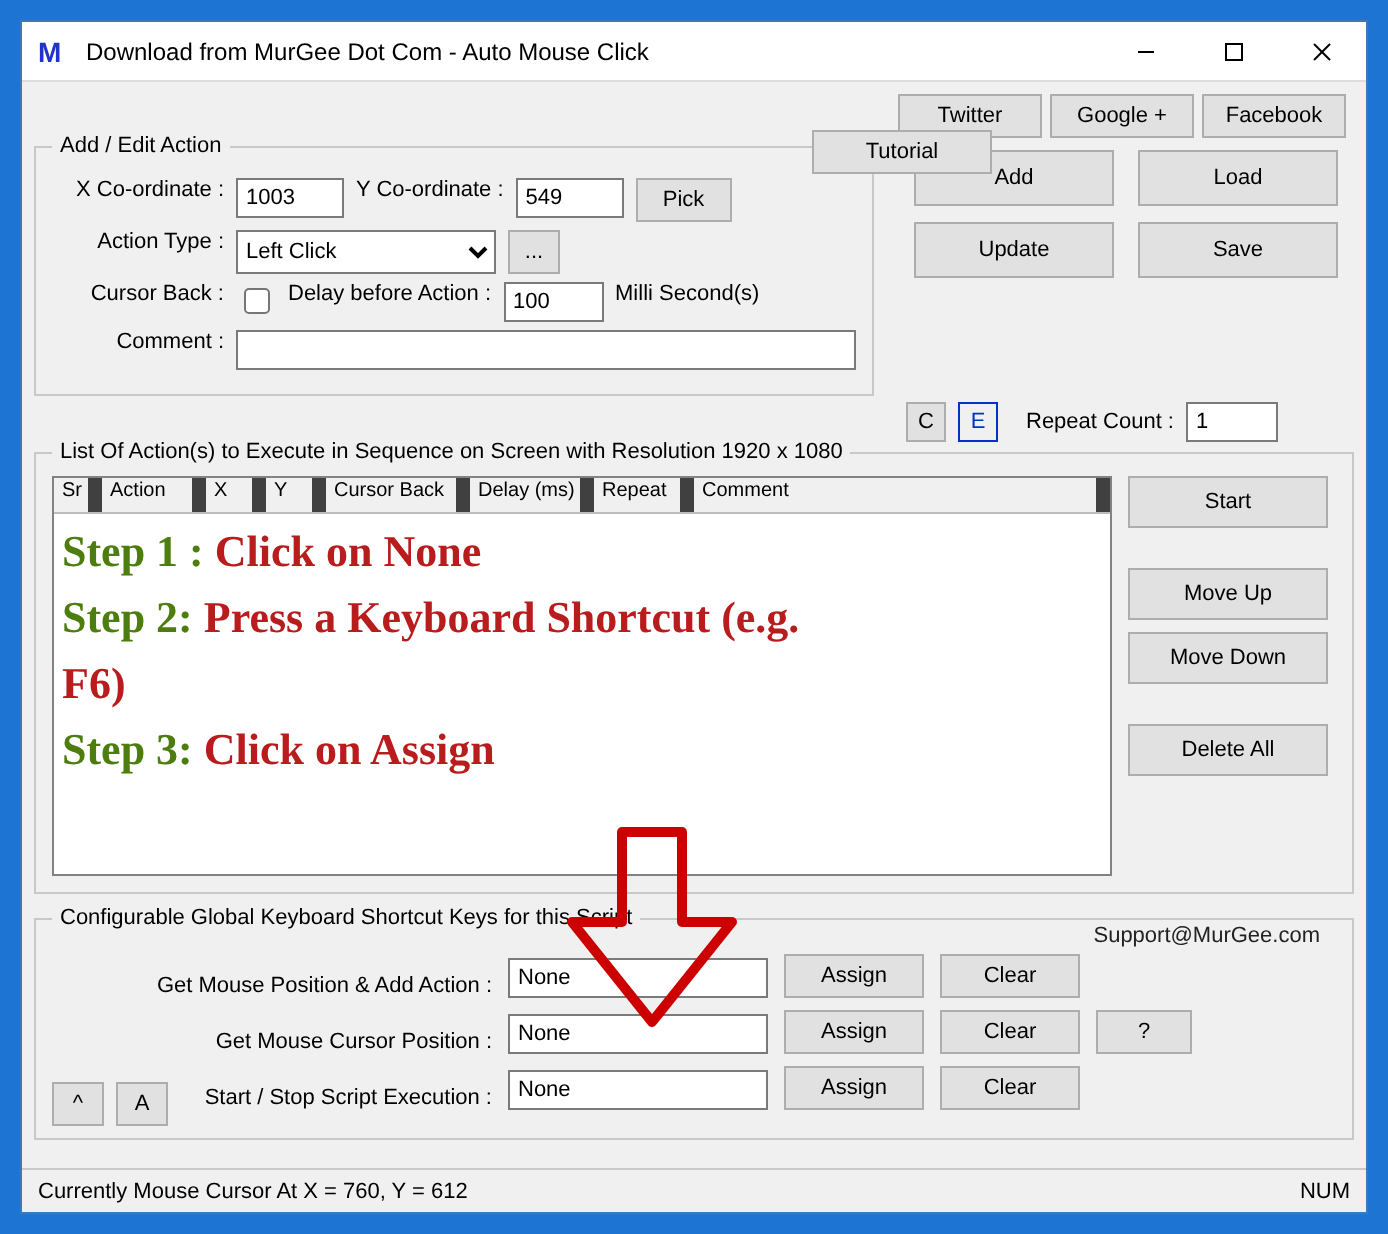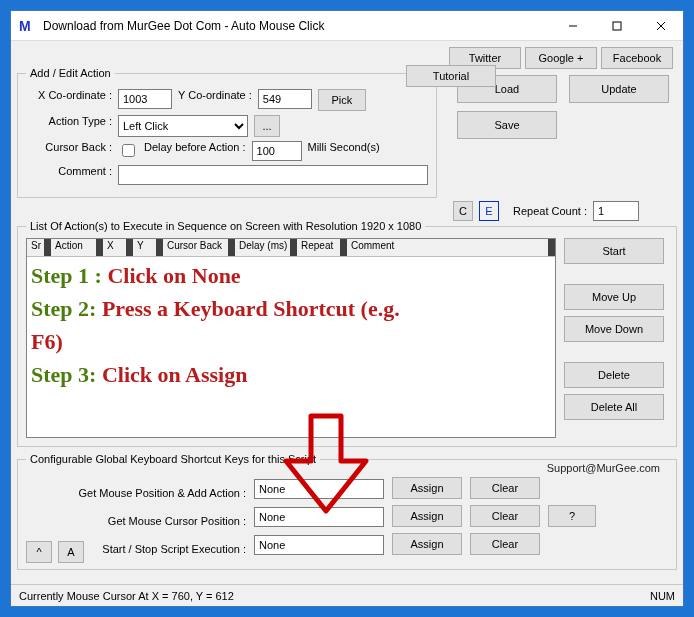--- a/index.html
+++ b/index.html
@@ -175,20 +175,21 @@
 
   <div class="content">
 
     <div class="topright">
       <div class="btn">Twitter</div>
       <div class="btn">Google +</div>
       <div class="btn">Facebook</div>
     </div>
 
     <div class="crud">
+      <div class="btn big">Add</div>
       <div class="btn big">Load</div>
       <div class="btn big">Update</div>
       <div class="btn big">Save</div>
     </div>
 
     <fieldset class="grp" style="width:420px; margin-top:22px;">
       <legend>Add / Edit Action</legend>
       <div style="position:absolute; right:-60px; top:-14px;">
         <div class="btn" style="width:90px">Tutorial</div>
       </div>
@@ -255,21 +256,20 @@
               <span class="blue">Click on Assign</span>
             </div>
           </div>
         </div>
         <div class="sidebtns">
           <div class="btn side">Start</div>
           <div style="height:8px"></div>
           <div class="btn side">Move Up</div>
           <div class="btn side">Move Down</div>
           <div style="height:8px"></div>
-          <div class="btn side">Delete</div>
           <div class="btn side">Delete All</div>
         </div>
       </div>
     </fieldset>
 
     <fieldset class="grp shortcut-block">
       <legend>Configurable Global Keyboard Shortcut Keys for this Script</legend>
       <span class="support">Support@MurGee.com</span>
 
       <div class="shortcut-row">

